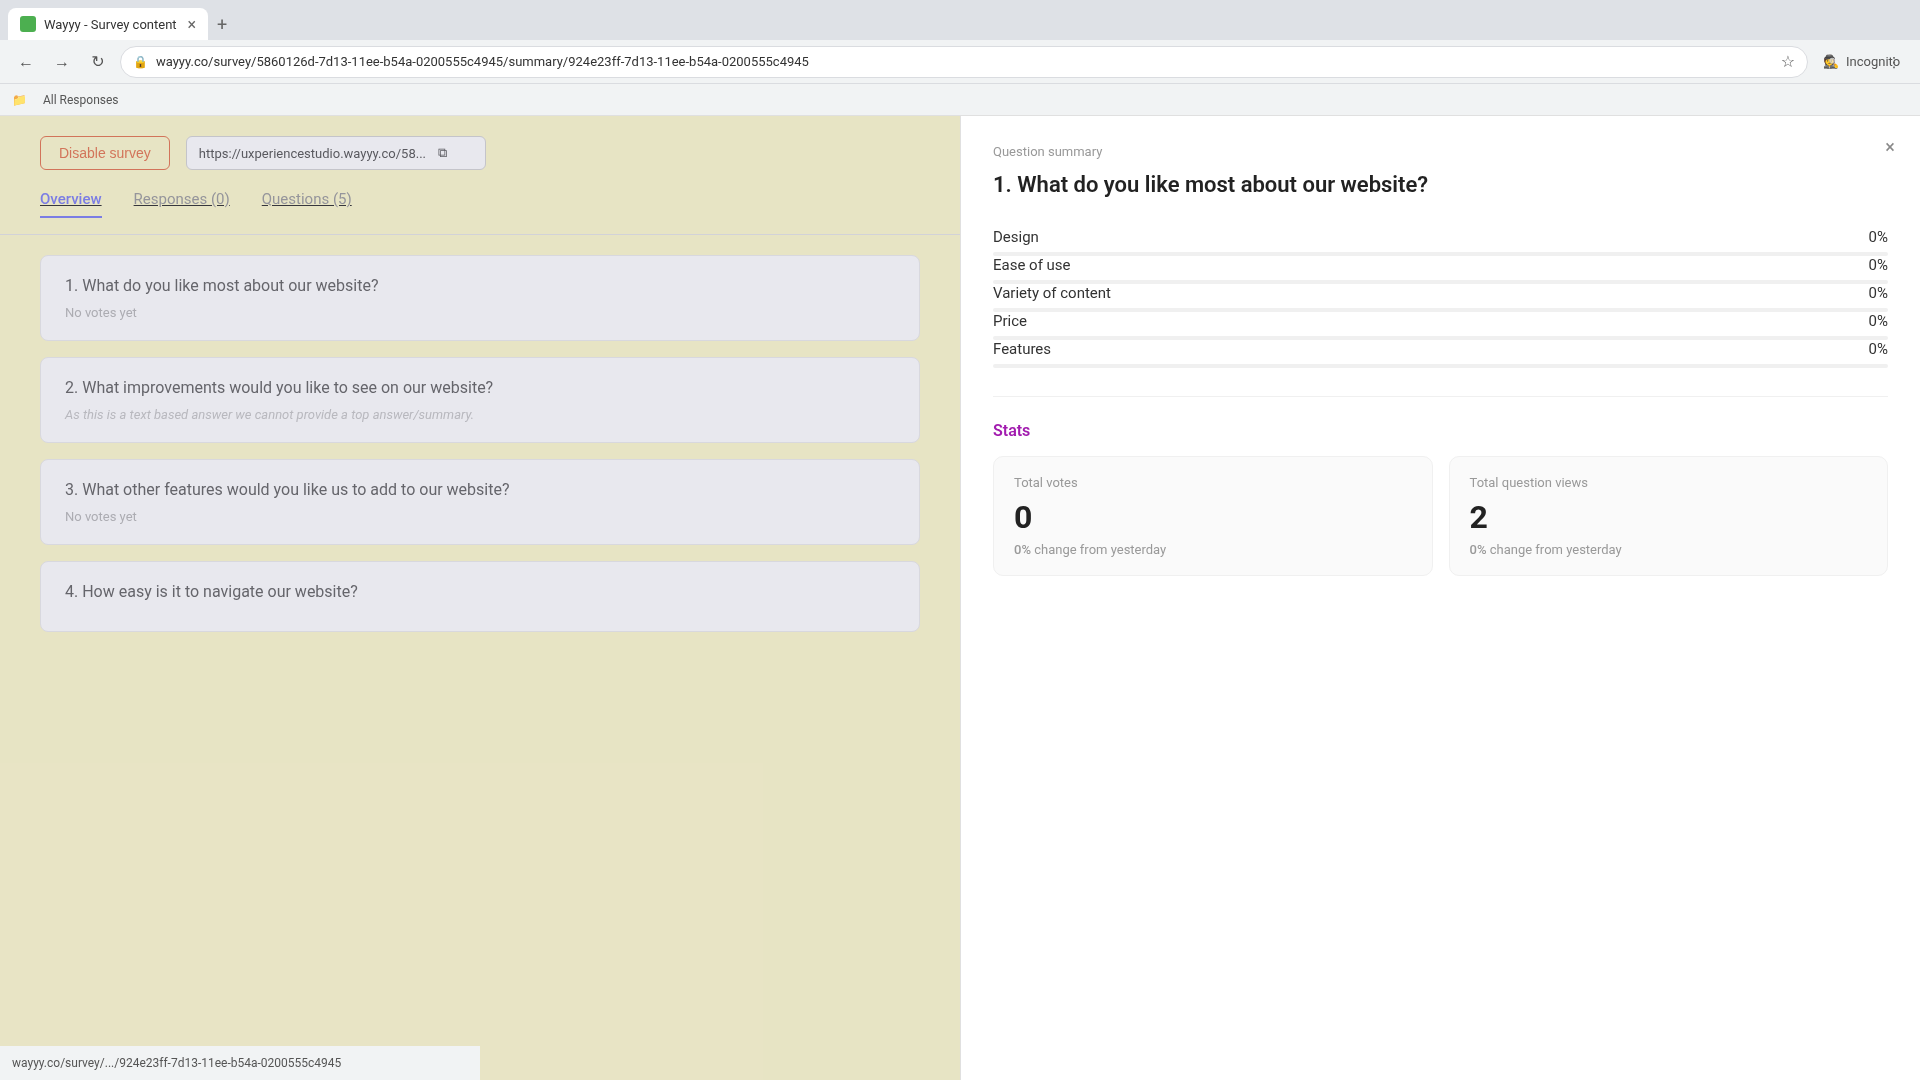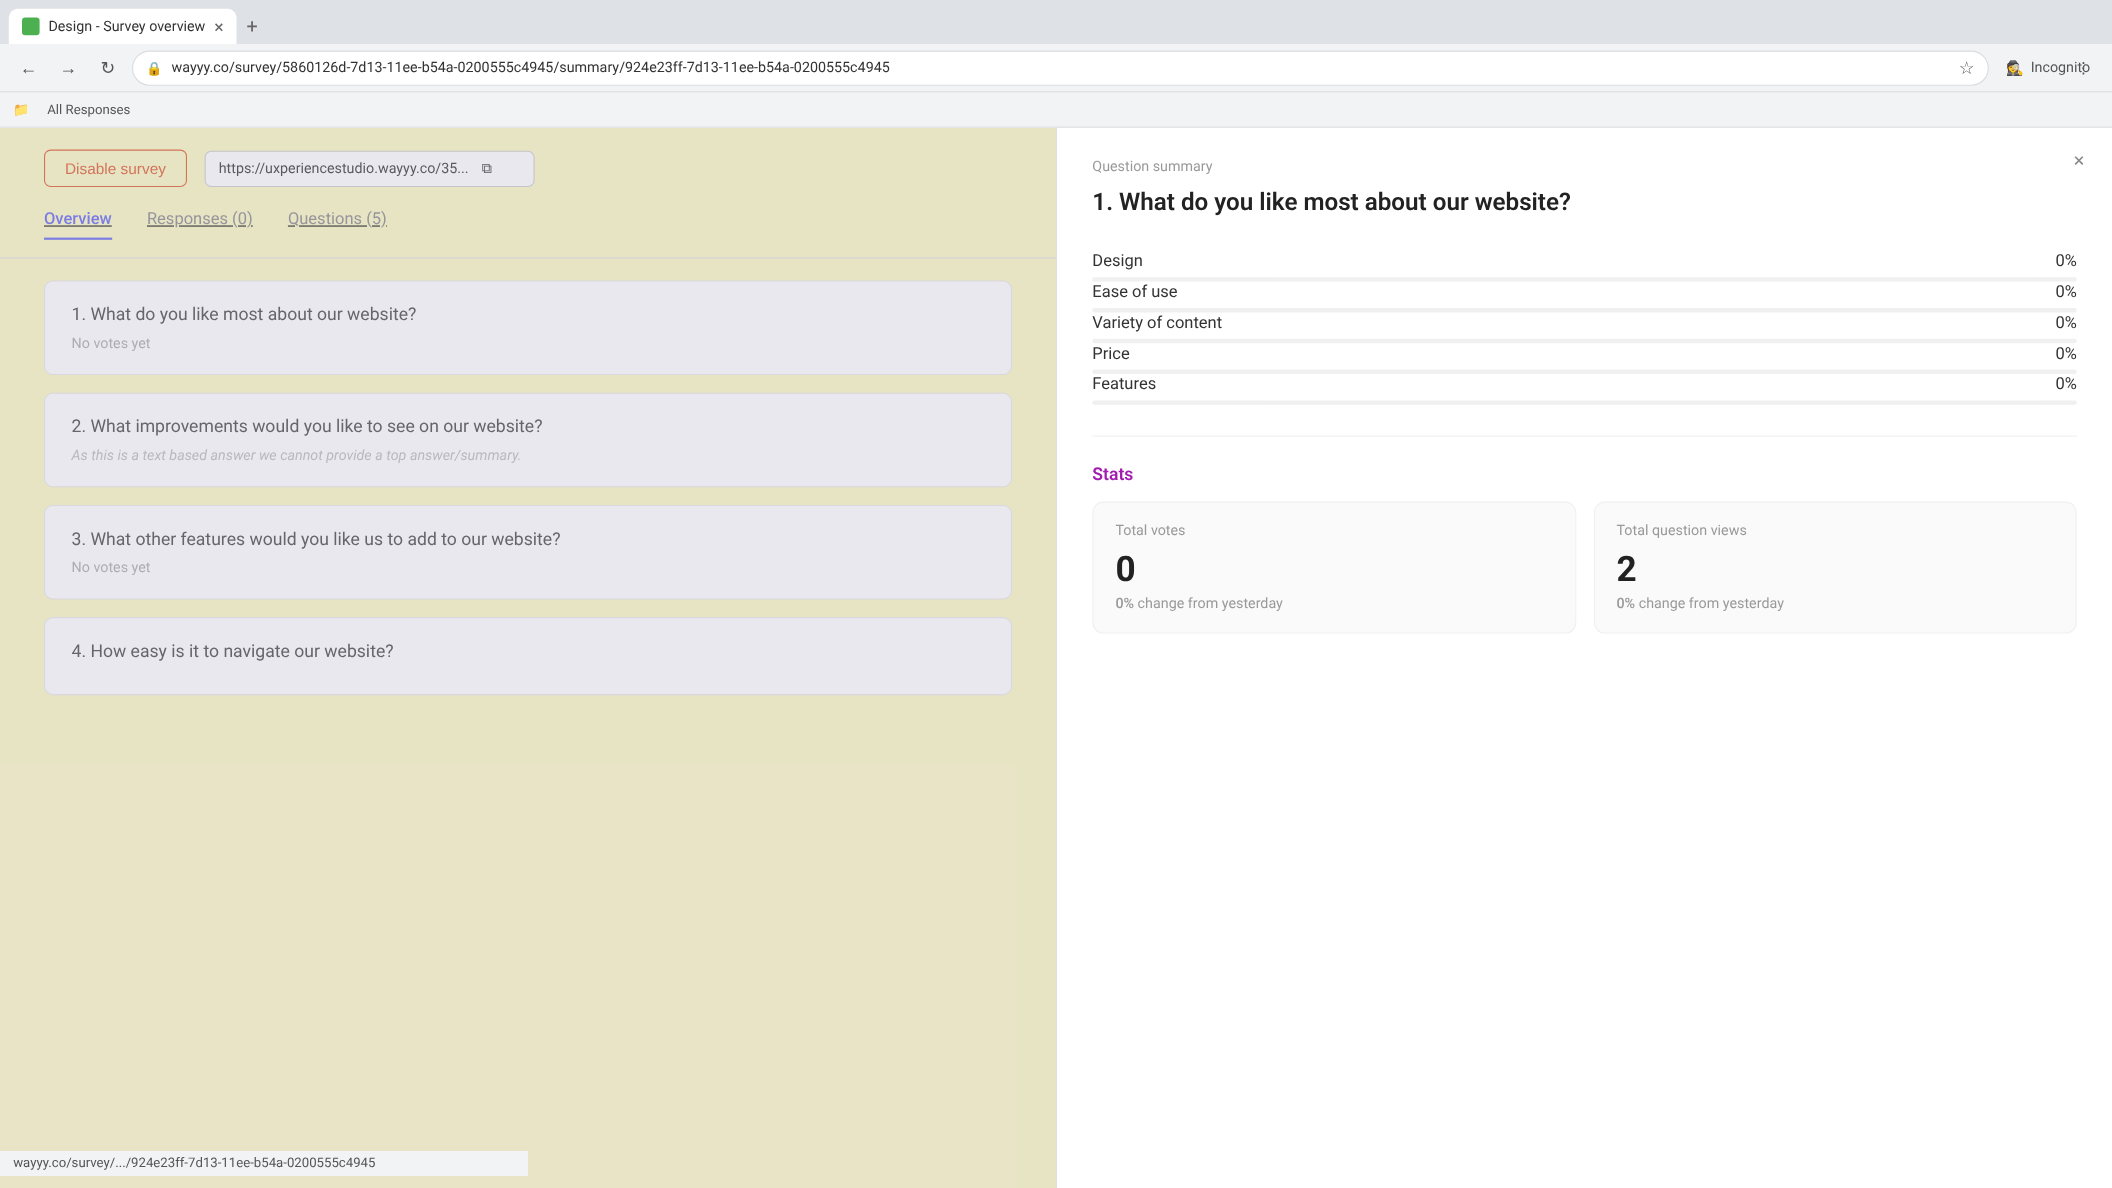--- a/index.html
+++ b/index.html
@@ -321,28 +321,28 @@
     }
     .stat-change {
       font-size: 13px;
       color: #999;
     }
     .stat-change .pct { color: #999; font-weight: 500; }
 
     
     .status-bar {
       position: fixed;
-      bottom: 12px;
+      bottom: 0;
       left: 0;
       width: 480px;
       background: #f1f3f4;
       padding: 4px 12px;
       font-size: 12px;
       color: #555;
-      height: 22px;
+      height: 34px;
       display: flex;
       align-items: center;
       z-index: 100;
     }
 
     
     .incognito-badge {
       display: flex;
       align-items: center;
       gap: 6px;
@@ -352,21 +352,21 @@
     }
   </style>
 </head>
 <body>
 
 <div class="browser-chrome">
 
   <div class="tab-bar">
     <div class="tab">
       <span class="tab-favicon"></span>
-      <span>Design - Survey overview</span>
+      <span>Wayyy - Survey content</span>
       <span class="tab-close">×</span>
     </div>
     <div class="tab-new">+</div>
   </div>
 
   <div class="nav-bar">
     <div class="nav-btn">←</div>
     <div class="nav-btn">→</div>
     <div class="nav-btn">↻</div>
     <div class="address-bar">
@@ -391,21 +391,21 @@
 </div>
 
 <div class="main-content">
 
   <div class="left-panel">
     <div class="left-overlay"></div>
     <div class="left-inner">
       <div class="top-bar">
         <button class="disable-survey-btn">Disable survey</button>
         <div class="survey-url-bar">
-          <span>https://uxperiencestudio.wayyy.co/35...</span>
+          <span>https://uxperiencestudio.wayyy.co/58...</span>
           <span>⧉</span>
         </div>
       </div>
       <div class="survey-tabs">
         <span class="survey-tab active">Overview</span>
         <span class="survey-tab">Responses (0)</span>
         <span class="survey-tab">Questions (5)</span>
       </div>
       <div class="questions-list">
         <div class="question-card">

